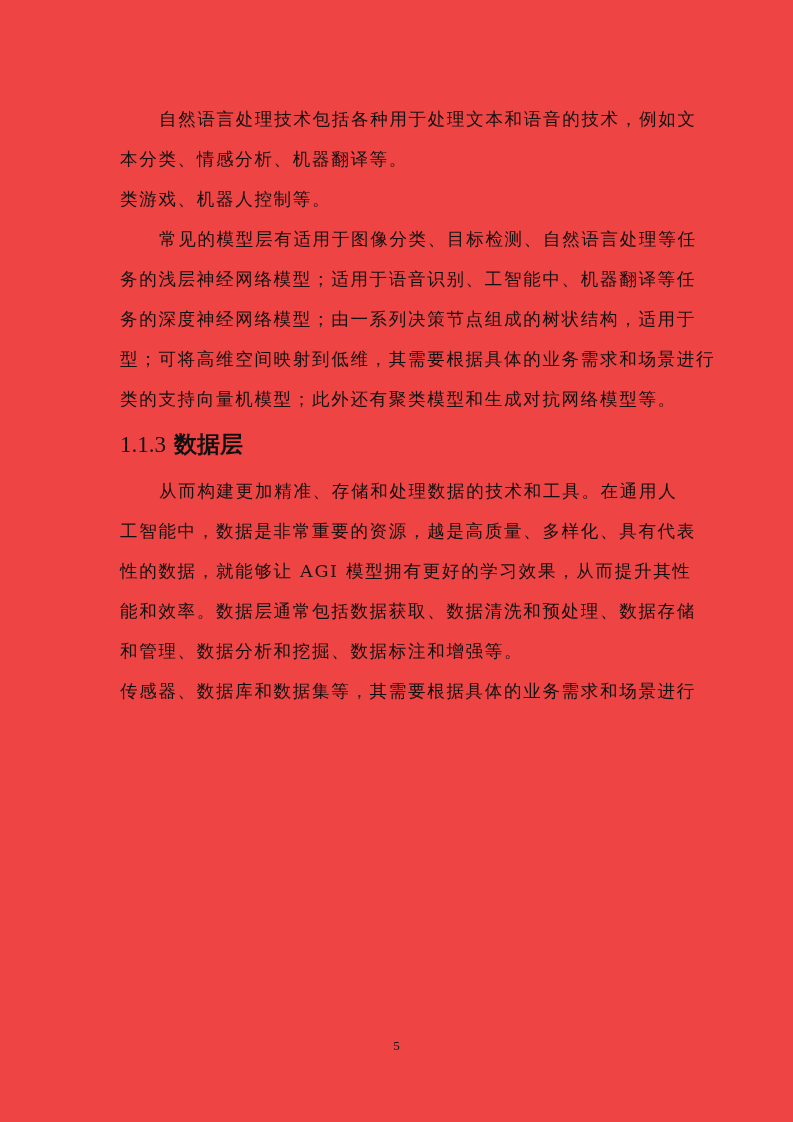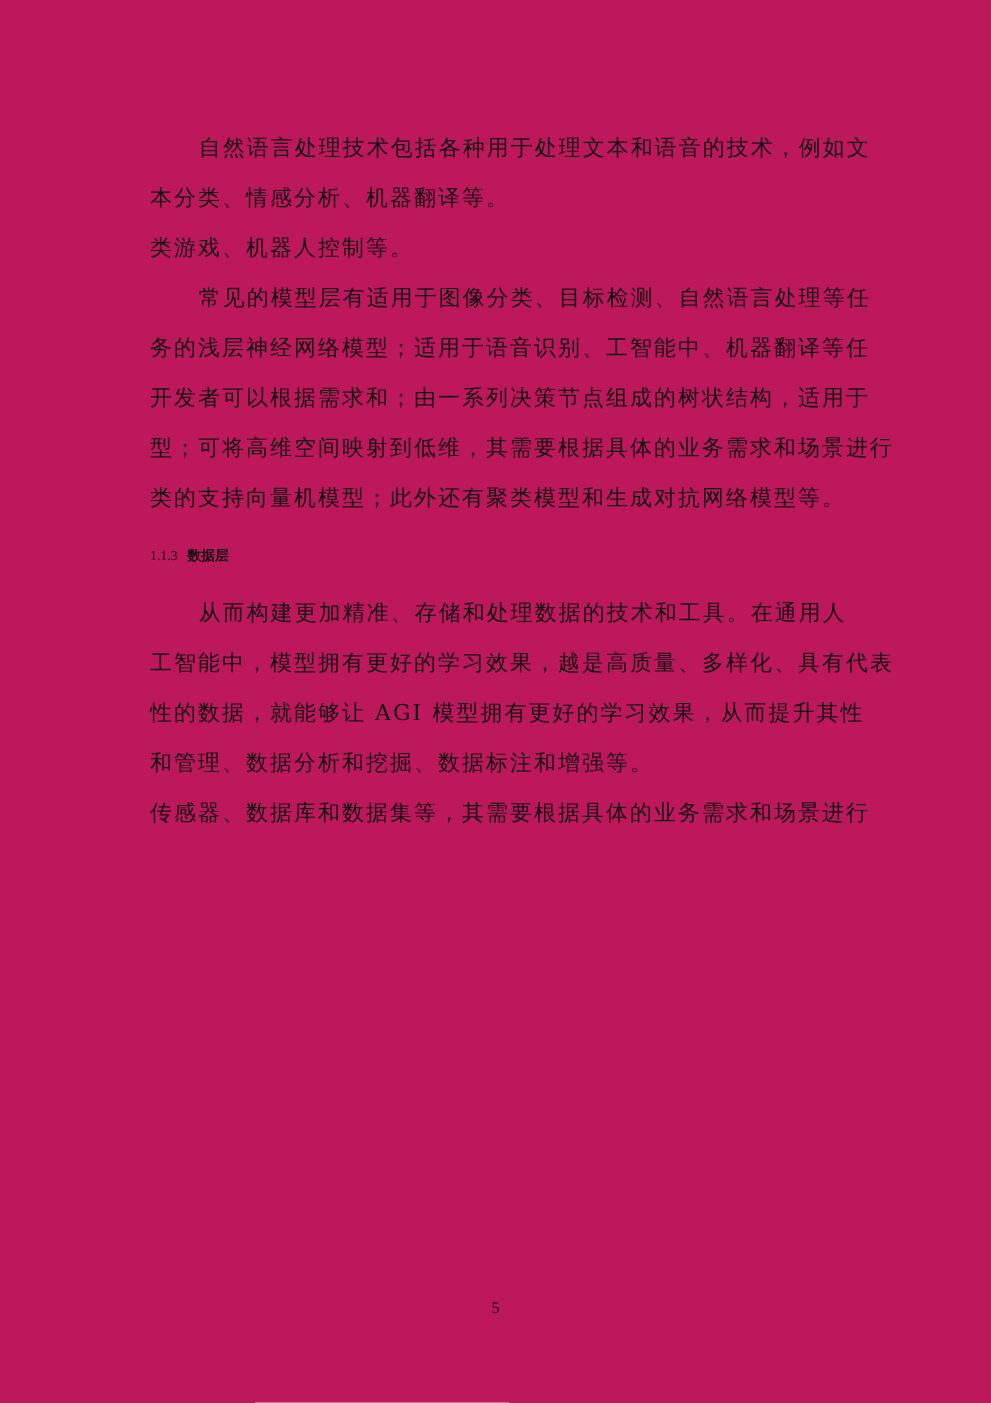--- a/index.html
+++ b/index.html
@@ -1,39 +1,39 @@
 <!DOCTYPE html>
 <html><head>
 <meta charset="utf-8">
 <style>
   html, body { margin: 0; padding: 0; background: #ffffff; }
   body { width: 793px; height: 1122px; position: relative; overflow: hidden; }
   .page {
     position: absolute; left: 0; top: 0; width: 793px; height: 1122px;
-    background: #be185d;
+    background: #ef4444;
     font-family: "DejaVu Serif", "Liberation Serif", serif;
     color: #111111;
   }
   .content {
     position: absolute; left: 120px; top: 99px; width: 556px;
   }
   .para {
     margin: 0;
     font-size: 17.5px;
     line-height: 40px;
     text-indent: 39px;
     text-align: justify;
     letter-spacing: 1.7px;
     word-break: break-all;
   }
   .para .line { display: block; white-space: nowrap; text-indent: 0; }
   .para .line.first { padding-left: 39px; }
   .heading {
     margin: 6px 0 6px 0;
-    font-size: 11px;
+    font-size: 23px;
     line-height: 40px;
     font-weight: bold;
     font-family: "Liberation Serif", "DejaVu Serif", serif;
   }
   .heading .num { font-weight: normal; margin-right: 8px; }
   .page-number {
     position: absolute; left: 0; width: 793px; top: 1038px;
     text-align: center; font-size: 13px;
     font-family: "Liberation Serif", serif;
   }
@@ -49,34 +49,35 @@
       <span class="line">本分类、情感分析、机器翻译等。</span>
     </p>
 
     <p class="para">
       <span class="line">类游戏、机器人控制等。</span>
     </p>
 
     <p class="para">
       <span class="line first">常见的模型层有适用于图像分类、目标检测、自然语言处理等任</span>
       <span class="line">务的浅层神经网络模型；适用于语音识别、工智能中、机器翻译等任</span>
-      <span class="line">开发者可以根据需求和；由一系列决策节点组成的树状结构，适用于</span>
+      <span class="line">务的深度神经网络模型；由一系列决策节点组成的树状结构，适用于</span>
       <span class="line">型；可将高维空间映射到低维，其需要根据具体的业务需求和场景进行</span>
       <span class="line">类的支持向量机模型；此外还有聚类模型和生成对抗网络模型等。</span>
     </p>
 
 
     <h3 class="heading">
       <span class="num">1.1.3</span><span>数据层</span>
     </h3>
 
     <p class="para">
       <span class="line first">从而构建更加精准、存储和处理数据的技术和工具。在通用人</span>
-      <span class="line">工智能中，模型拥有更好的学习效果，越是高质量、多样化、具有代表</span>
+      <span class="line">工智能中，数据是非常重要的资源，越是高质量、多样化、具有代表</span>
       <span class="line">性的数据，就能够让 AGI 模型拥有更好的学习效果，从而提升其性</span>
+      <span class="line">能和效率。数据层通常包括数据获取、数据清洗和预处理、数据存储</span>
       <span class="line">和管理、数据分析和挖掘、数据标注和增强等。</span>
     </p>
 
     <p class="para">
       <span class="line">传感器、数据库和数据集等，其需要根据具体的业务需求和场景进行</span>
     </p>
 
   </div>
 
   <div class="page-number">5</div>

